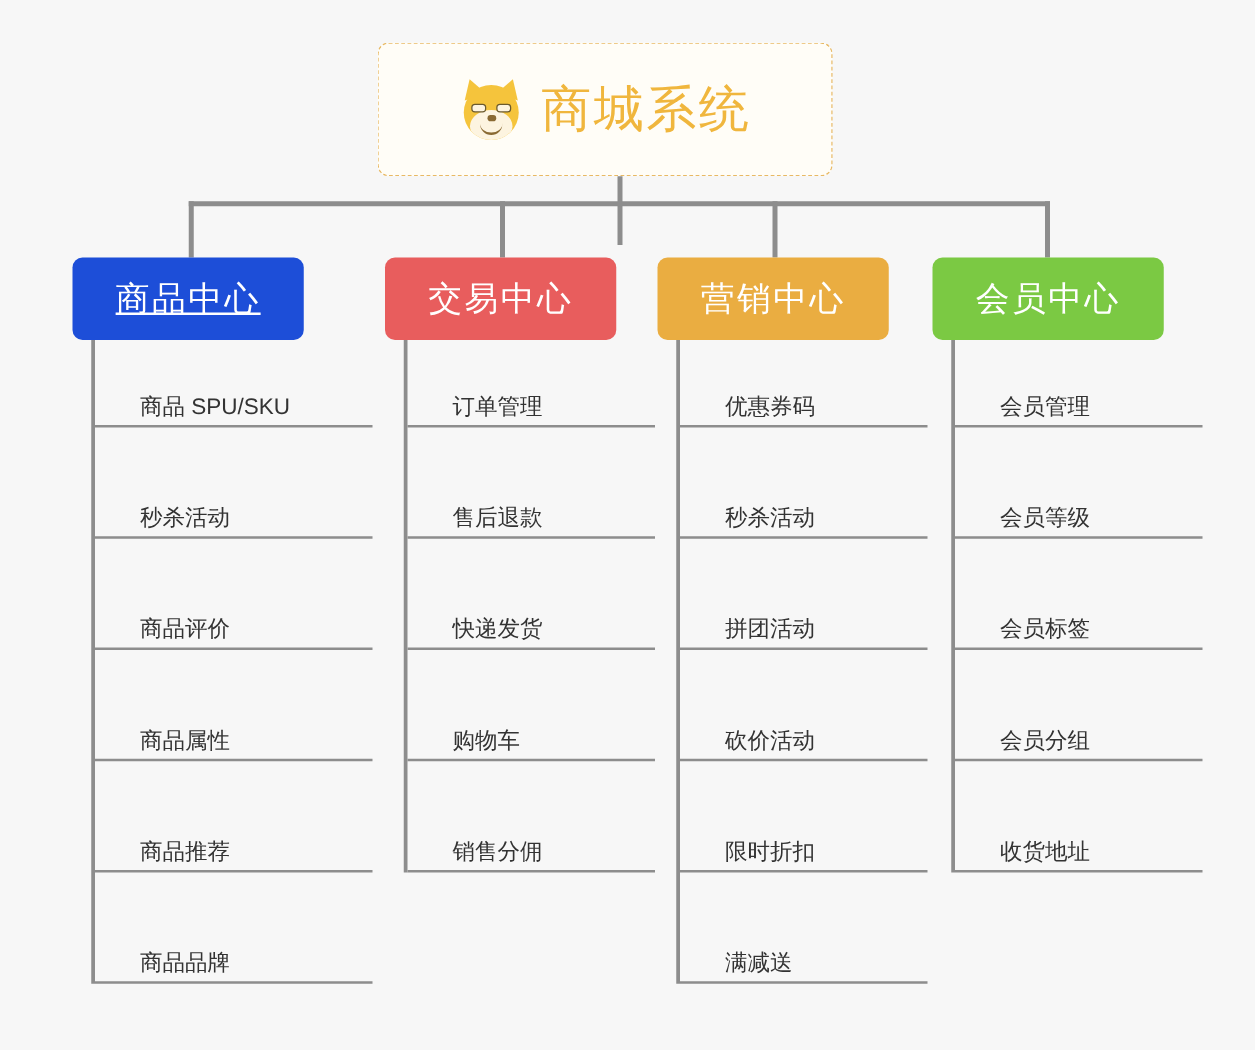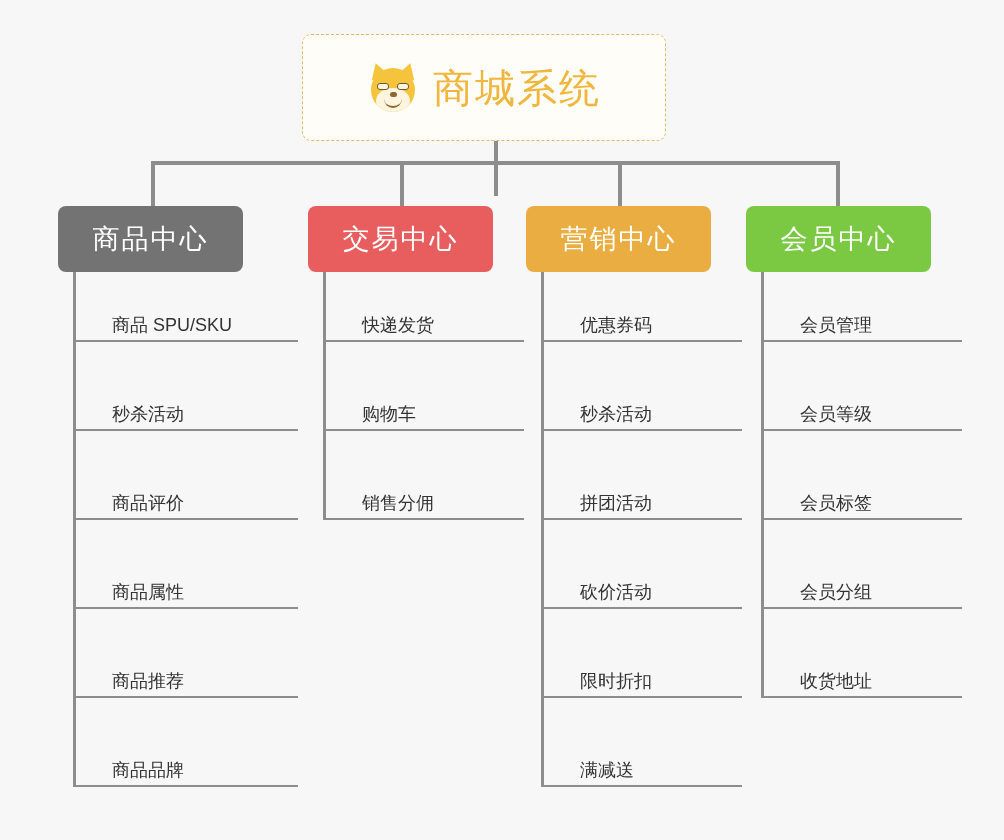--- a/index.html
+++ b/index.html
@@ -107,21 +107,21 @@
   .leaf-label {
     font-size: 18px;
     color: #333333;
     white-space: nowrap;
     padding: 0 6px 6px 36px;
     line-height: 1;
   }
 
   
   #col-0 { left: 58px; }
-  #col-0 .cat-box { width: 185px; background: #737373; }
+  #col-0 .cat-box { width: 185px; background: #1d4ed8; text-decoration: underline; }
   #col-0 .leaves  { width: 222px; }
 
   #col-1 { left: 308px; }
   #col-1 .cat-box { width: 185px; background: #e85d5d; }
   #col-1 .leaves  { width: 198px; }
 
   #col-2 { left: 526px; }
   #col-2 .cat-box { width: 185px; background: #eaad41; }
   #col-2 .leaves  { width: 198px; }
 
@@ -222,20 +222,26 @@
         </div>
     </div>
   </div>
 
   <div class="column" id="col-1">
     <div class="cat-box">
       <span>交易中心</span>
     </div>
     <div class="leaves">
       <div class="leaf">
+          <span class="leaf-label">订单管理</span>
+        </div>
+      <div class="leaf">
+          <span class="leaf-label">售后退款</span>
+        </div>
+      <div class="leaf">
           <span class="leaf-label">快递发货</span>
         </div>
       <div class="leaf">
           <span class="leaf-label">购物车</span>
         </div>
       <div class="leaf">
           <span class="leaf-label">销售分佣</span>
         </div>
     </div>
   </div>

